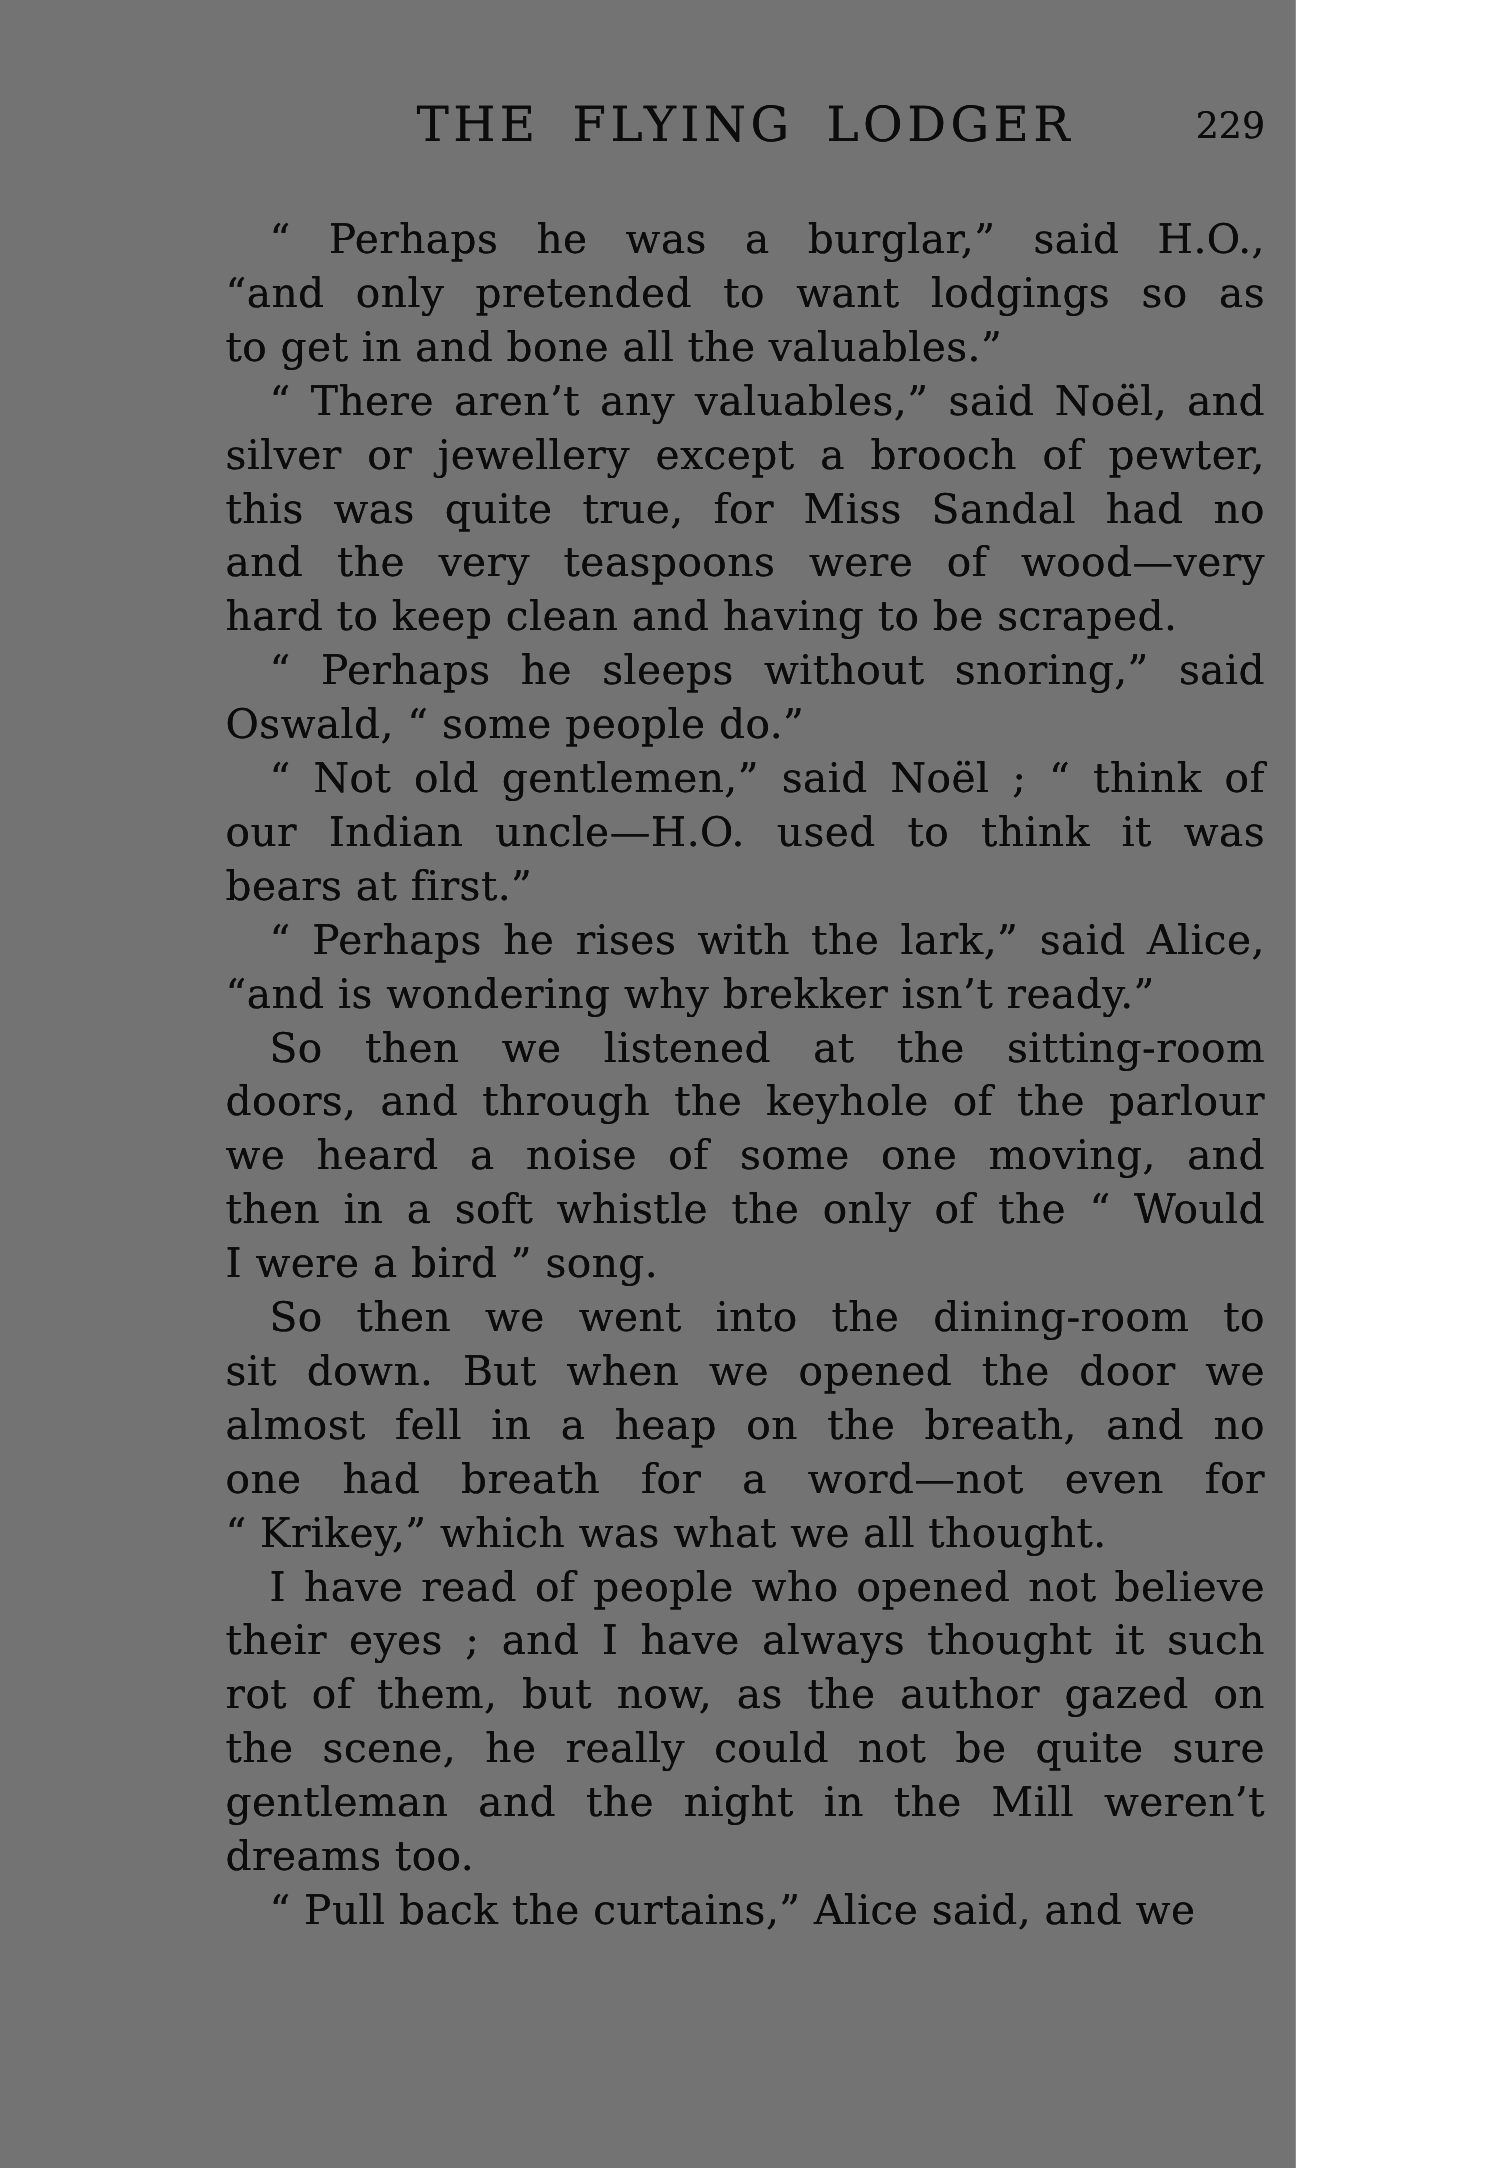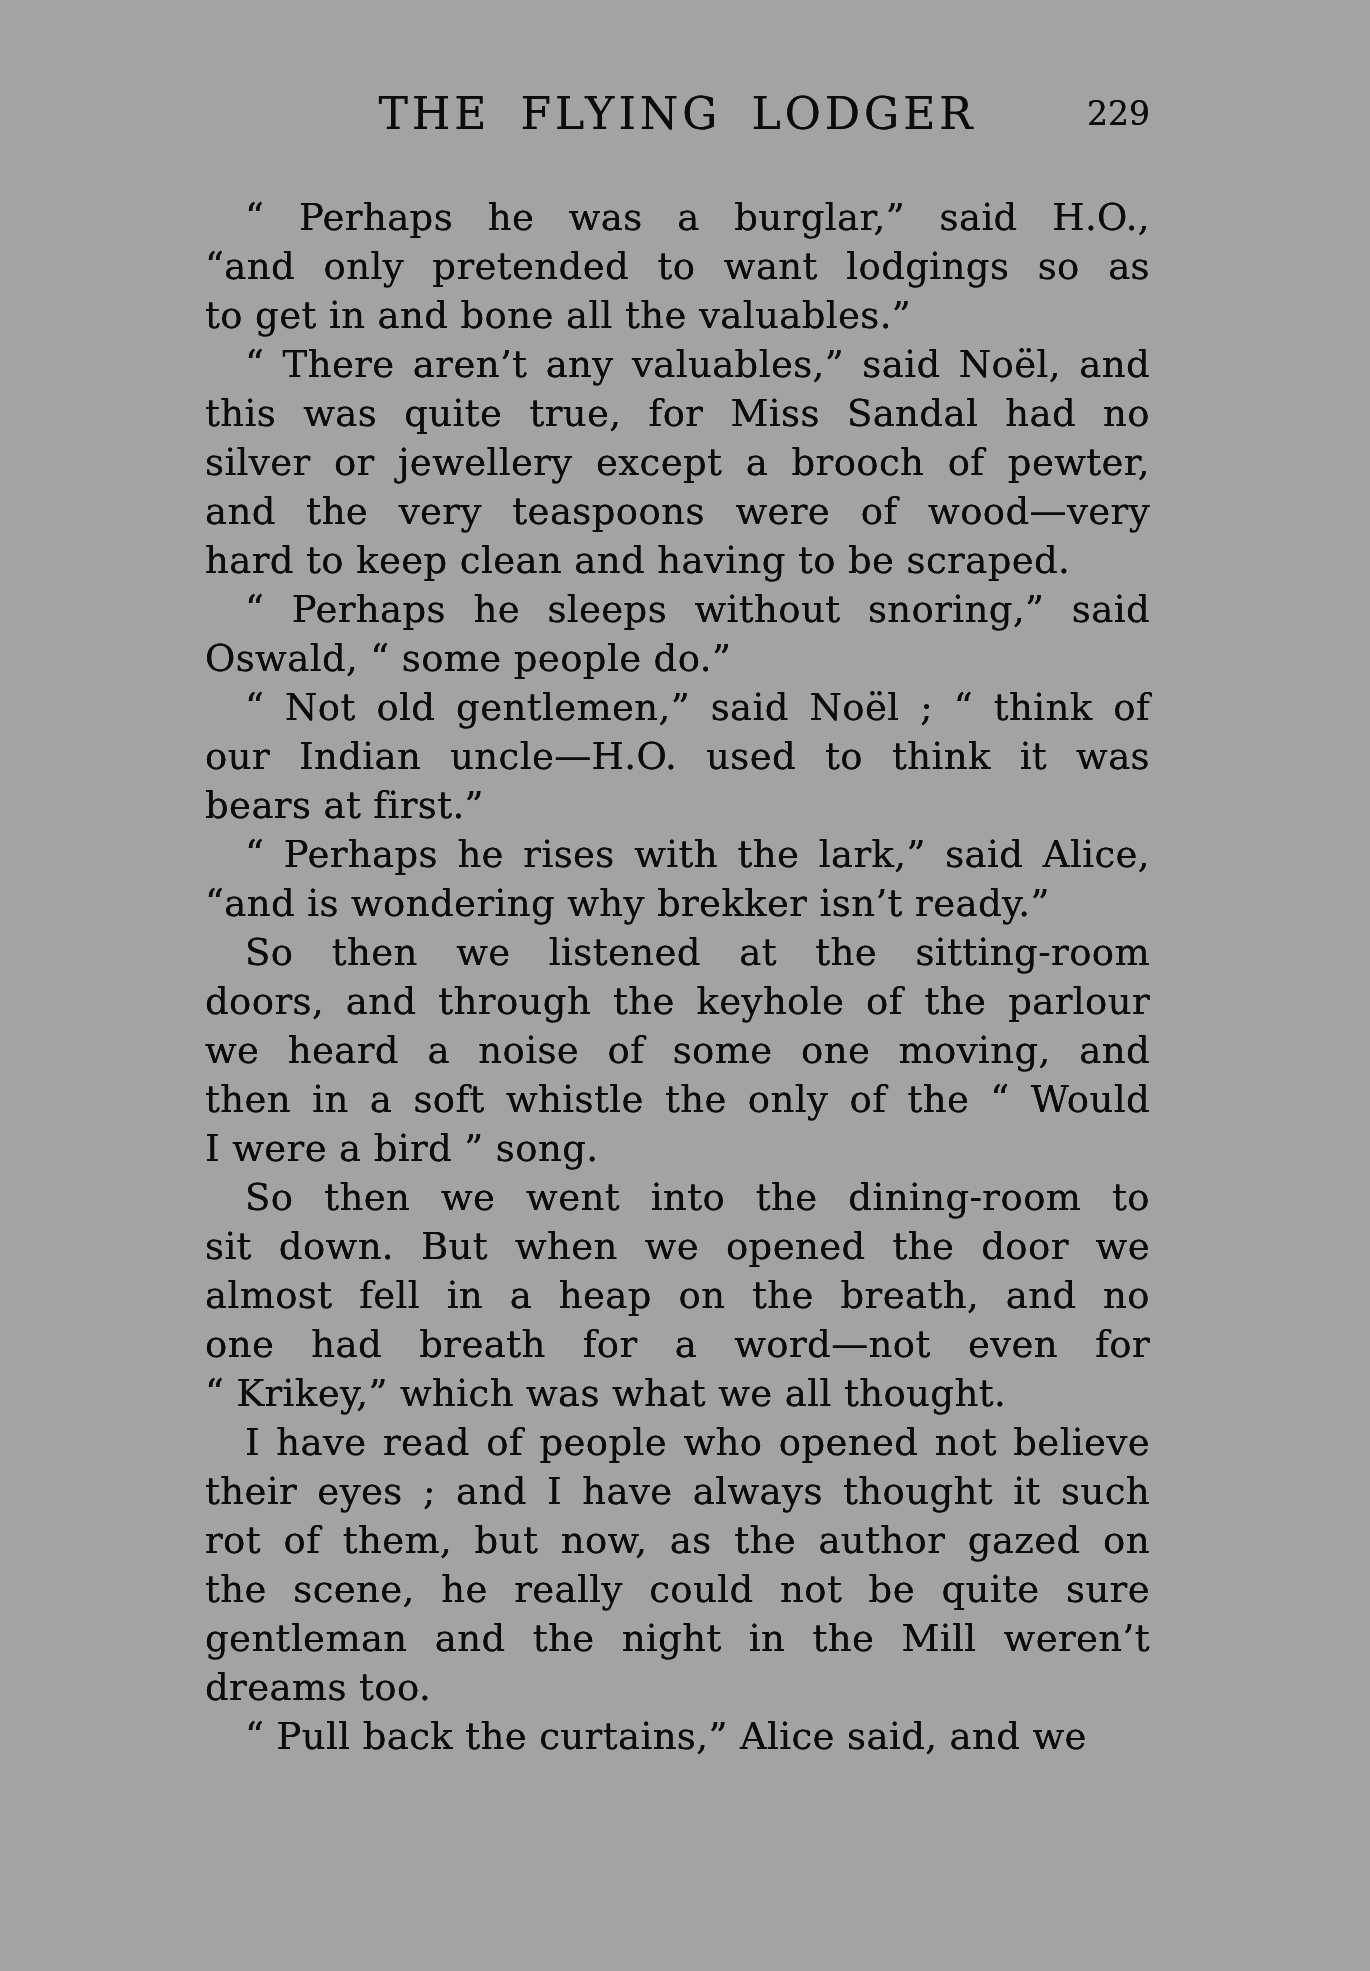--- a/index.html
+++ b/index.html
@@ -2,23 +2,23 @@
 <html><head>
 <meta charset="utf-8">
 <style>
   html, body {
     margin: 0;
     padding: 0;
     background: #ffffff;
   }
   .page {
     position: relative;
-    width: 1370px;
+    width: 1178px;
     height: 1971px;
-    background: #a3a3a3;
+    background: #737373;
     overflow: hidden;
     font-family: "DejaVu Serif", "Liberation Serif", serif;
     color: #0c0c0c;
   }
   .running-head {
     position: absolute;
     left: 205px;
     top: 90px;
     width: 945px;
     height: 50px;
@@ -79,22 +79,22 @@
   </div>
 
   <div class="text-block">
       <div class="paragraph">
         <div class="line indent">“ Perhaps he was a burglar,” said H.O.,</div>
         <div class="line">“and only pretended to want lodgings so as</div>
         <div class="line para-end">to get in and bone all the valuables.”</div>
       </div>
       <div class="paragraph">
         <div class="line indent">“ There aren’t any valuables,” said Noël, and</div>
+        <div class="line">silver or jewellery except a brooch of pewter,</div>
         <div class="line">this was quite true, for Miss Sandal had no</div>
-        <div class="line">silver or jewellery except a brooch of pewter,</div>
         <div class="line">and the very teaspoons were of wood—very</div>
         <div class="line para-end">hard to keep clean and having to be scraped.</div>
       </div>
       <div class="paragraph">
         <div class="line indent">“ Perhaps he sleeps without snoring,” said</div>
         <div class="line para-end">Oswald, “ some people do.”</div>
       </div>
       <div class="paragraph">
         <div class="line indent">“ Not old gentlemen,” said Noël ; “ think of</div>
         <div class="line">our Indian uncle—H.O. used to think it was</div>

